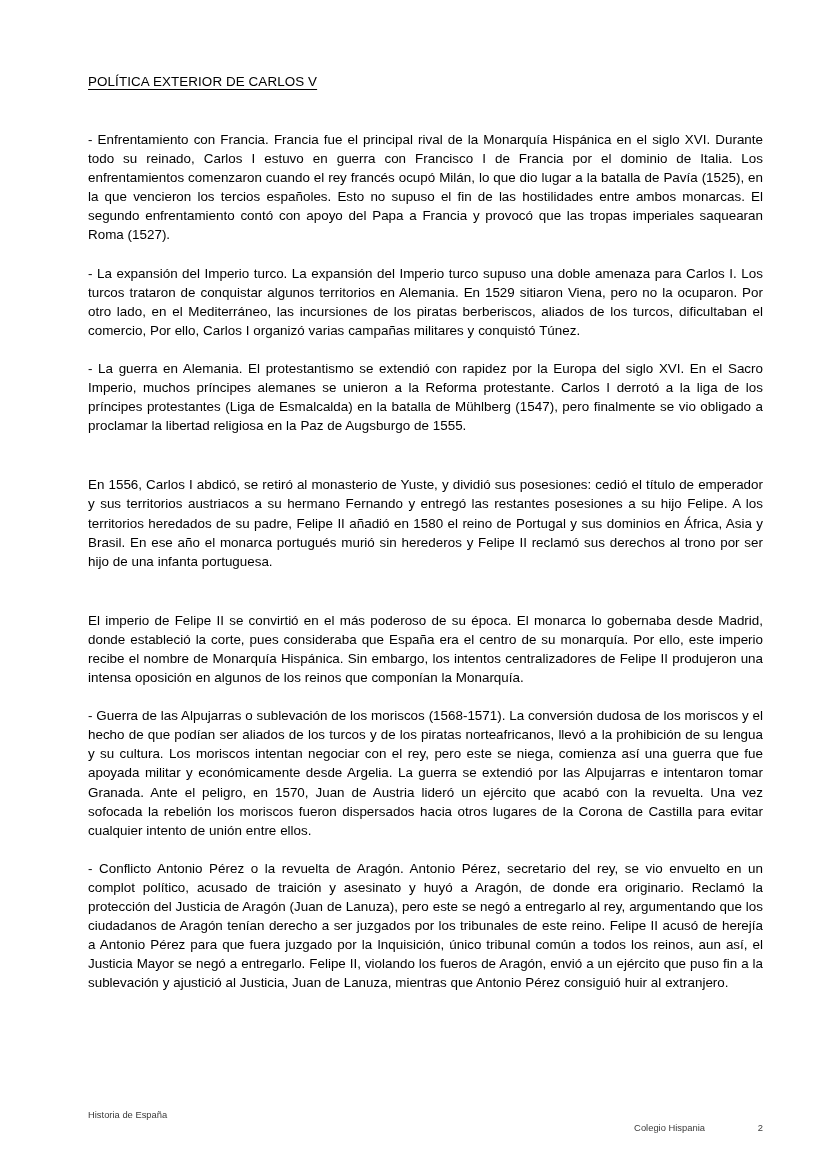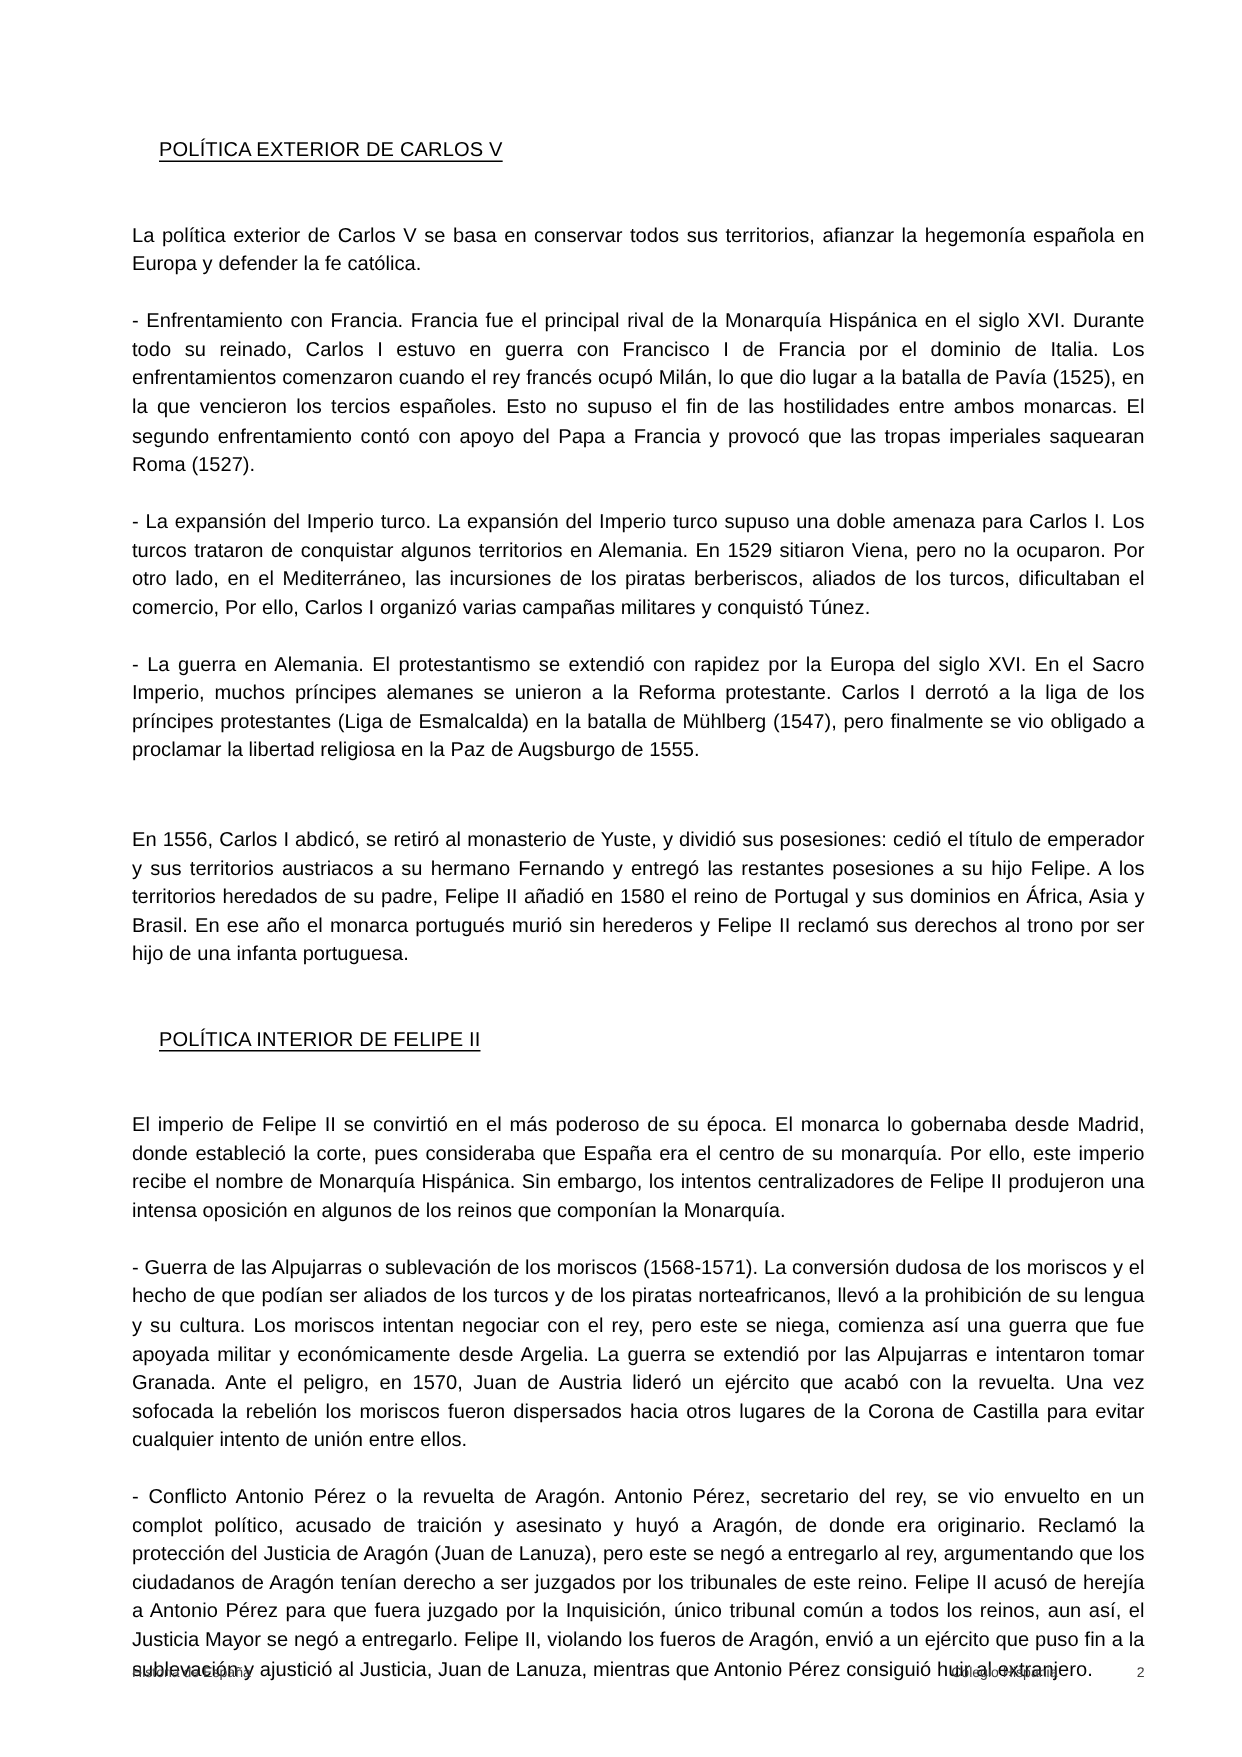--- a/index.html
+++ b/index.html
@@ -28,21 +28,21 @@
     left: 88px;
     top: 72px;
     width: 675px;
   }
 
   
   h2.heading-underline {
     font-size: 13.4px;
     font-weight: 400;
     line-height: 19px;
-    margin: 18px;
+    margin: 0;
     padding: 0;
     text-decoration: underline;
     text-underline-offset: 2.5px;
     letter-spacing: 0.1px;
     white-space: nowrap;
   }
   h2.heading-bold {
     font-size: 13.4px;
     font-weight: 700;
     line-height: 19px;
@@ -75,20 +75,21 @@
   .footer {
     position: absolute;
     left: 88px;
     top: 1108px;
     width: 675px;
     font-size: 9.4px;
     line-height: 13px;
     color: #3a3a3a;
     display: flex;
     align-items: baseline;
+    flex-direction: column;
   }
   .footer-left { flex: 0 0 auto; }
   .footer-right {
     margin-left: auto;
     display: flex;
     align-items: flex-end;
   }
   .footer-org { flex: 0 0 auto; }
   .footer-page {
     width: 58px;
@@ -100,21 +101,20 @@
 <body>
 
 <div class="page">
 
   <div class="content">
 
     <h2 class="heading-underline">POLÍTICA EXTERIOR DE CARLOS V</h2>
 
     <div class="sp-after-h1"></div>
 
-    <p class="para">La política exterior de Carlos V se basa en conservar todos sus territorios, afianzar la hegemonía española en Europa y defender la fe católica.</p>
 
     <div class="sp-para"></div>
 
     <p class="para">- <b>Enfrentamiento con Francia.</b> Francia fue el principal rival de la Monarquía Hispánica en el siglo XVI. Durante todo su reinado, Carlos I estuvo en guerra con Francisco I de Francia por el dominio de Italia. Los enfrentamientos comenzaron cuando el rey francés ocupó Milán, lo que dio lugar a la <b>batalla de Pavía</b> (1525), en la que vencieron los tercios españoles. Esto no supuso el fin de las hostilidades entre ambos monarcas. El segundo enfrentamiento contó con apoyo del Papa a Francia y provocó que las tropas imperiales saquearan <b>Roma</b> (1527).</p>
 
     <div class="sp-para"></div>
 
     <p class="para">- <b>La expansión del Imperio turco</b>. La expansión del Imperio turco supuso una doble amenaza para Carlos I. Los turcos trataron de conquistar algunos territorios en Alemania. En 1529 sitiaron <b>Viena</b>, pero no la ocuparon. Por otro lado, en el <b>Mediterráneo</b>, las incursiones de los piratas berberiscos, aliados de los turcos, dificultaban el comercio, Por ello, Carlos I organizó varias campañas militares y conquistó <b>Túnez</b>.</p>
 
     <div class="sp-para"></div>
@@ -123,21 +123,20 @@
 
     <div class="sp-before-h"></div>
 
 
     <div class="sp-after-h1"></div>
 
     <p class="para">En <b>1556</b>, Carlos I abdicó, se retiró al monasterio de Yuste, y dividió sus posesiones: cedió el título de emperador y sus territorios austriacos a su hermano Fernando y entregó las restantes posesiones a su hijo Felipe. A los territorios heredados de su padre, Felipe II añadió en 1580 el <b>reino de Portugal</b> y sus dominios en África, Asia y Brasil. En ese año el monarca portugués murió sin herederos y Felipe II reclamó sus derechos al trono por ser hijo de una infanta portuguesa.</p>
 
     <div class="sp-before-h"></div>
 
-    <h2 class="heading-underline">POLÍTICA INTERIOR DE FELIPE II</h2>
 
     <div class="sp-after-h1"></div>
 
     <p class="para">El imperio de Felipe II se convirtió en el más poderoso de su época. El monarca lo gobernaba desde Madrid, donde estableció la corte, pues consideraba que España era el centro de su monarquía. Por ello, este imperio recibe el nombre de <b>Monarquía Hispánica</b>. Sin embargo, los intentos centralizadores de Felipe II produjeron una intensa oposición en algunos de los reinos que componían la Monarquía.</p>
 
     <div class="sp-para"></div>
 
     <p class="para">- <b>Guerra de las Alpujarras</b> o sublevación de los <b>moriscos</b> (1568-1571). La conversión dudosa de los moriscos y el hecho de que podían ser aliados de los turcos y de los piratas norteafricanos, llevó a la prohibición de su lengua y su cultura. Los moriscos intentan negociar con el rey, pero este se niega, comienza así una guerra que fue apoyada militar y económicamente desde Argelia. La guerra se extendió por las Alpujarras e intentaron tomar Granada. Ante el peligro, en 1570, <b>Juan de Austria</b> lideró un ejército que acabó con la revuelta. Una vez sofocada la rebelión los moriscos fueron dispersados hacia otros lugares de la Corona de Castilla para evitar cualquier intento de unión entre ellos.</p>
 
     <div class="sp-para"></div>

